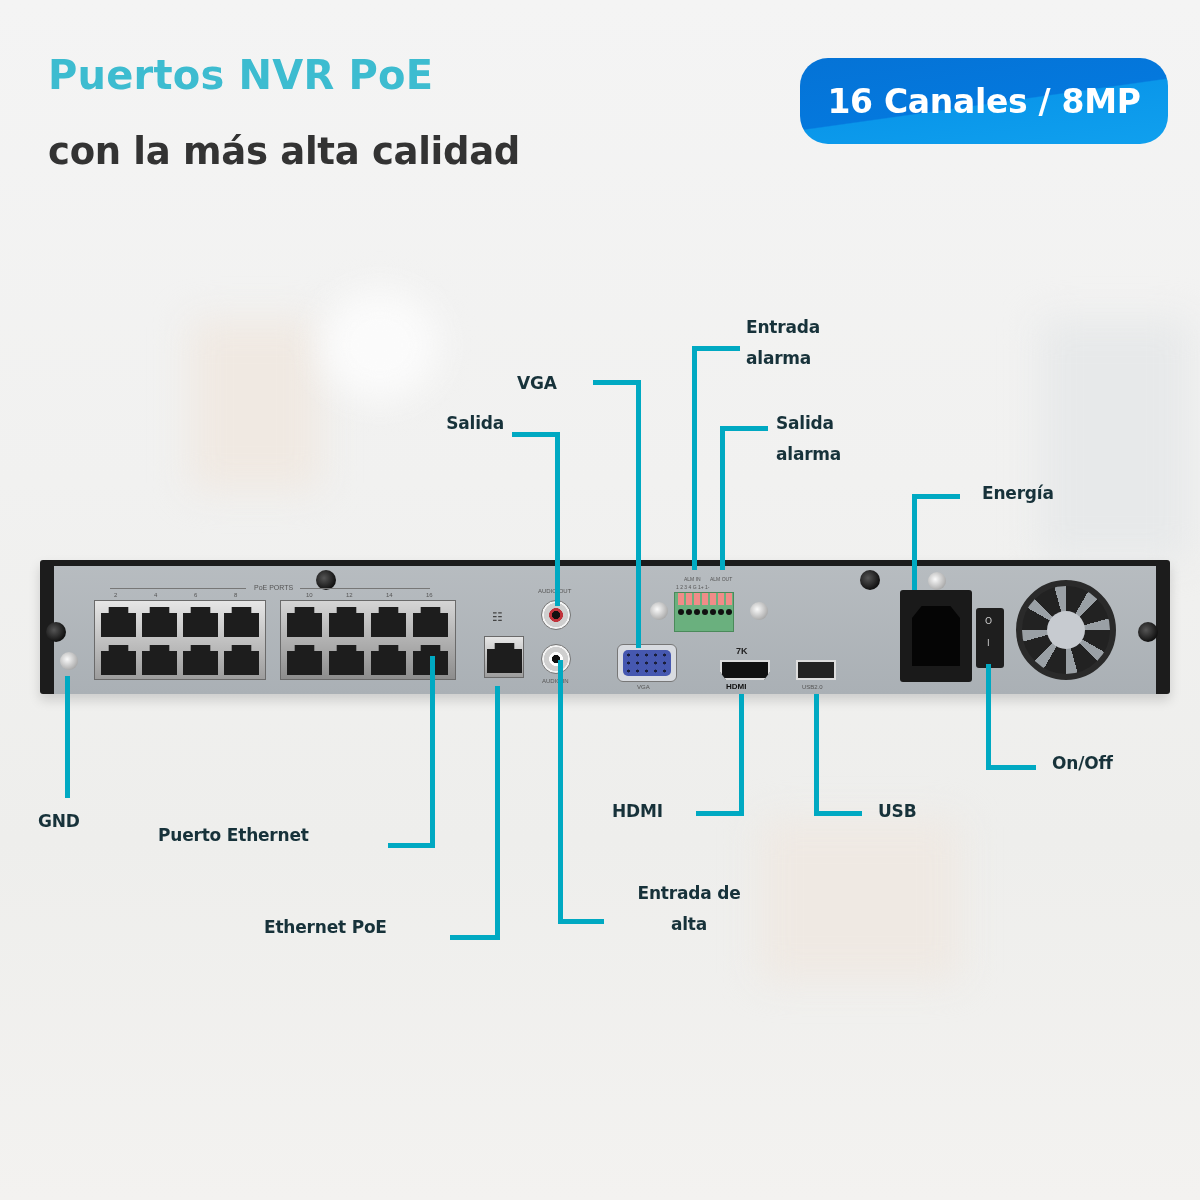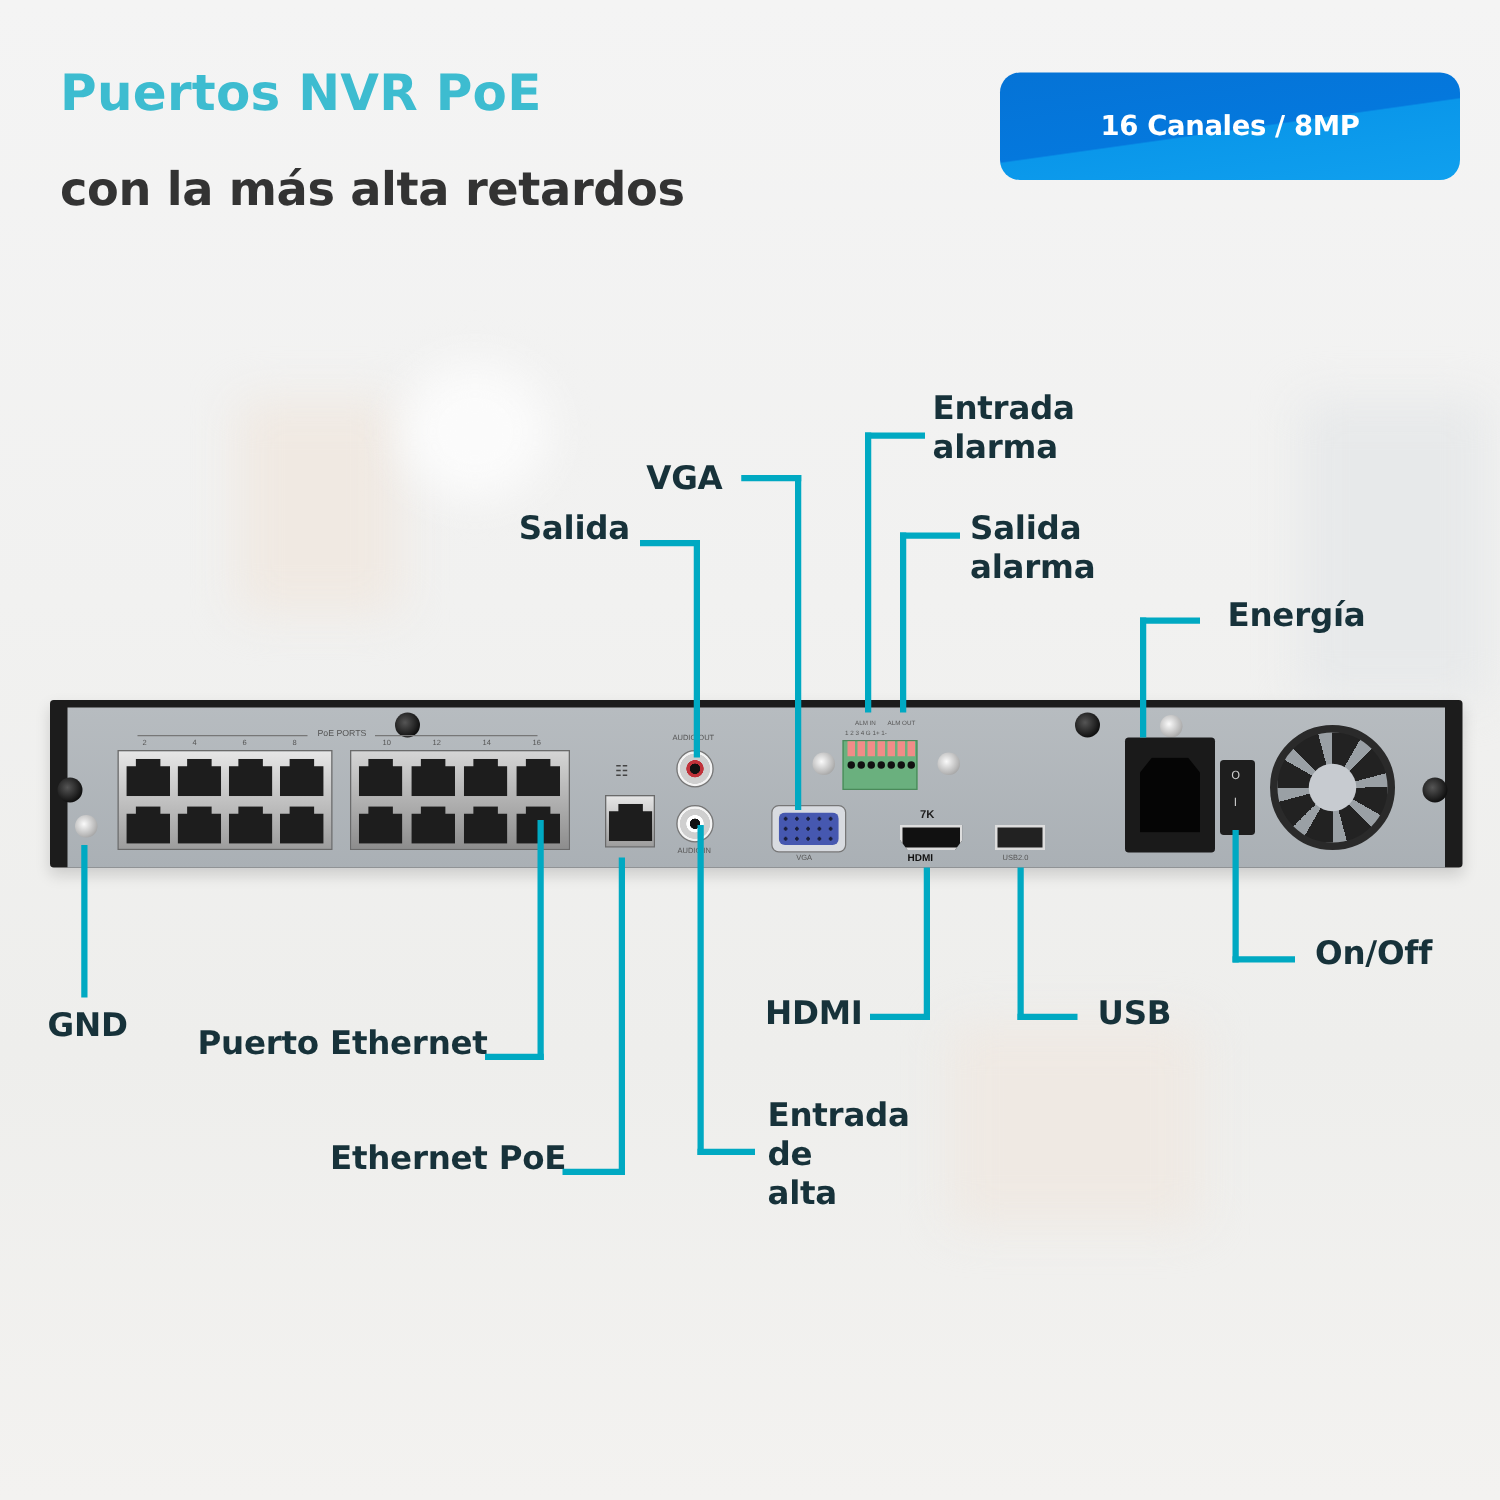--- a/index.html
+++ b/index.html
@@ -13,27 +13,27 @@
   .title {
     position: absolute; left: 48px; top: 52px;
     font-size: 40px; font-weight: bold; color: #3dbcd0; letter-spacing: 0.2px;
   }
   .subtitle {
     position: absolute; left: 48px; top: 130px;
     font-size: 37px; font-weight: bold; color: #333333; line-height: 44px; letter-spacing: -0.3px;
   }
   .badge {
     position: absolute; left: 800px; top: 58px; width: 368px; height: 86px;
-    border-radius: 16px;
+    border-radius: 28px;
     background: linear-gradient(172deg, #0573d6 0%, #0478dd 52%, #0a97ea 53%, #10a0ee 100%);
     display: flex; align-items: center; justify-content: center;
-    color: #ffffff; font-size: 22px; font-weight: bold; letter-spacing: -0.3px;
+    color: #ffffff; font-size: 33px; font-weight: bold; letter-spacing: -0.3px;
   }
   .label {
-    position: absolute; font-size: 26px; font-weight: bold; color: #17323a; line-height: 31px;
+    position: absolute; font-size: 17px; font-weight: bold; color: #17323a; line-height: 31px;
     letter-spacing: -0.2px;
   }
   .line { position: absolute; background: #00a9c2; }
 
   
   .nvr {
     position: absolute; left: 40px; top: 560px; width: 1130px; height: 134px;
     background: #1c1c1c; border-radius: 3px;
     box-shadow: 0 6px 12px rgba(0,0,0,0.15);
   }
@@ -105,21 +105,21 @@
 </head>
 <body>
 
 <div class="bg-blob" style="left:190px;top:320px;width:130px;height:170px;background:#f0e9e2;"></div>
 <div class="bg-blob" style="left:320px;top:290px;width:120px;height:110px;background:#fbfbfb;border-radius:50%;"></div>
 <div class="bg-blob" style="left:1040px;top:320px;width:150px;height:240px;background:#e7e9ea;"></div>
 <div class="bg-blob" style="left:760px;top:820px;width:200px;height:160px;background:#efe9e3;"></div>
 
 <div class="title">Puertos NVR PoE</div>
 <div class="subtitle">
-  <div>con la más alta retardos</div>
+  <div>con la más alta calidad</div>
 </div>
 <div class="badge">16 Canales / 8MP</div>
 
 <div class="label" style="left:746px;top:312px;">
   <div>Entrada</div>
     <div>alarma</div>
 </div>
 <div class="label" style="left:517px;top:368px;">VGA</div>
 <div class="label" style="left:388px;top:408px;text-align:right;width:116px;">
   <div>Salida</div>
@@ -129,21 +129,21 @@
     <div>alarma</div>
 </div>
 <div class="label" style="left:982px;top:478px;">Energía</div>
 
 <div class="label" style="left:1052px;top:748px;">On/Off</div>
 <div class="label" style="left:38px;top:806px;">GND</div>
 <div class="label" style="left:158px;top:820px;">Puerto Ethernet</div>
 <div class="label" style="left:612px;top:796px;">HDMI</div>
 <div class="label" style="left:878px;top:796px;">USB</div>
 <div class="label" style="left:264px;top:912px;">Ethernet PoE</div>
-<div class="label" style="left:614px;top:878px;width:150px;">
+<div class="label" style="left:614px;top:878px;text-align:center;width:150px;">
   <div>Entrada de</div>
     <div>alta</div>
 </div>
 
 <div class="nvr">
   <div class="panel">
 
     <div class="screw" style="left:-8px;top:56px;"></div>
     <div class="screw-silver" style="left:6px;top:86px;"></div>
     <div class="screw" style="left:262px;top:4px;"></div>

